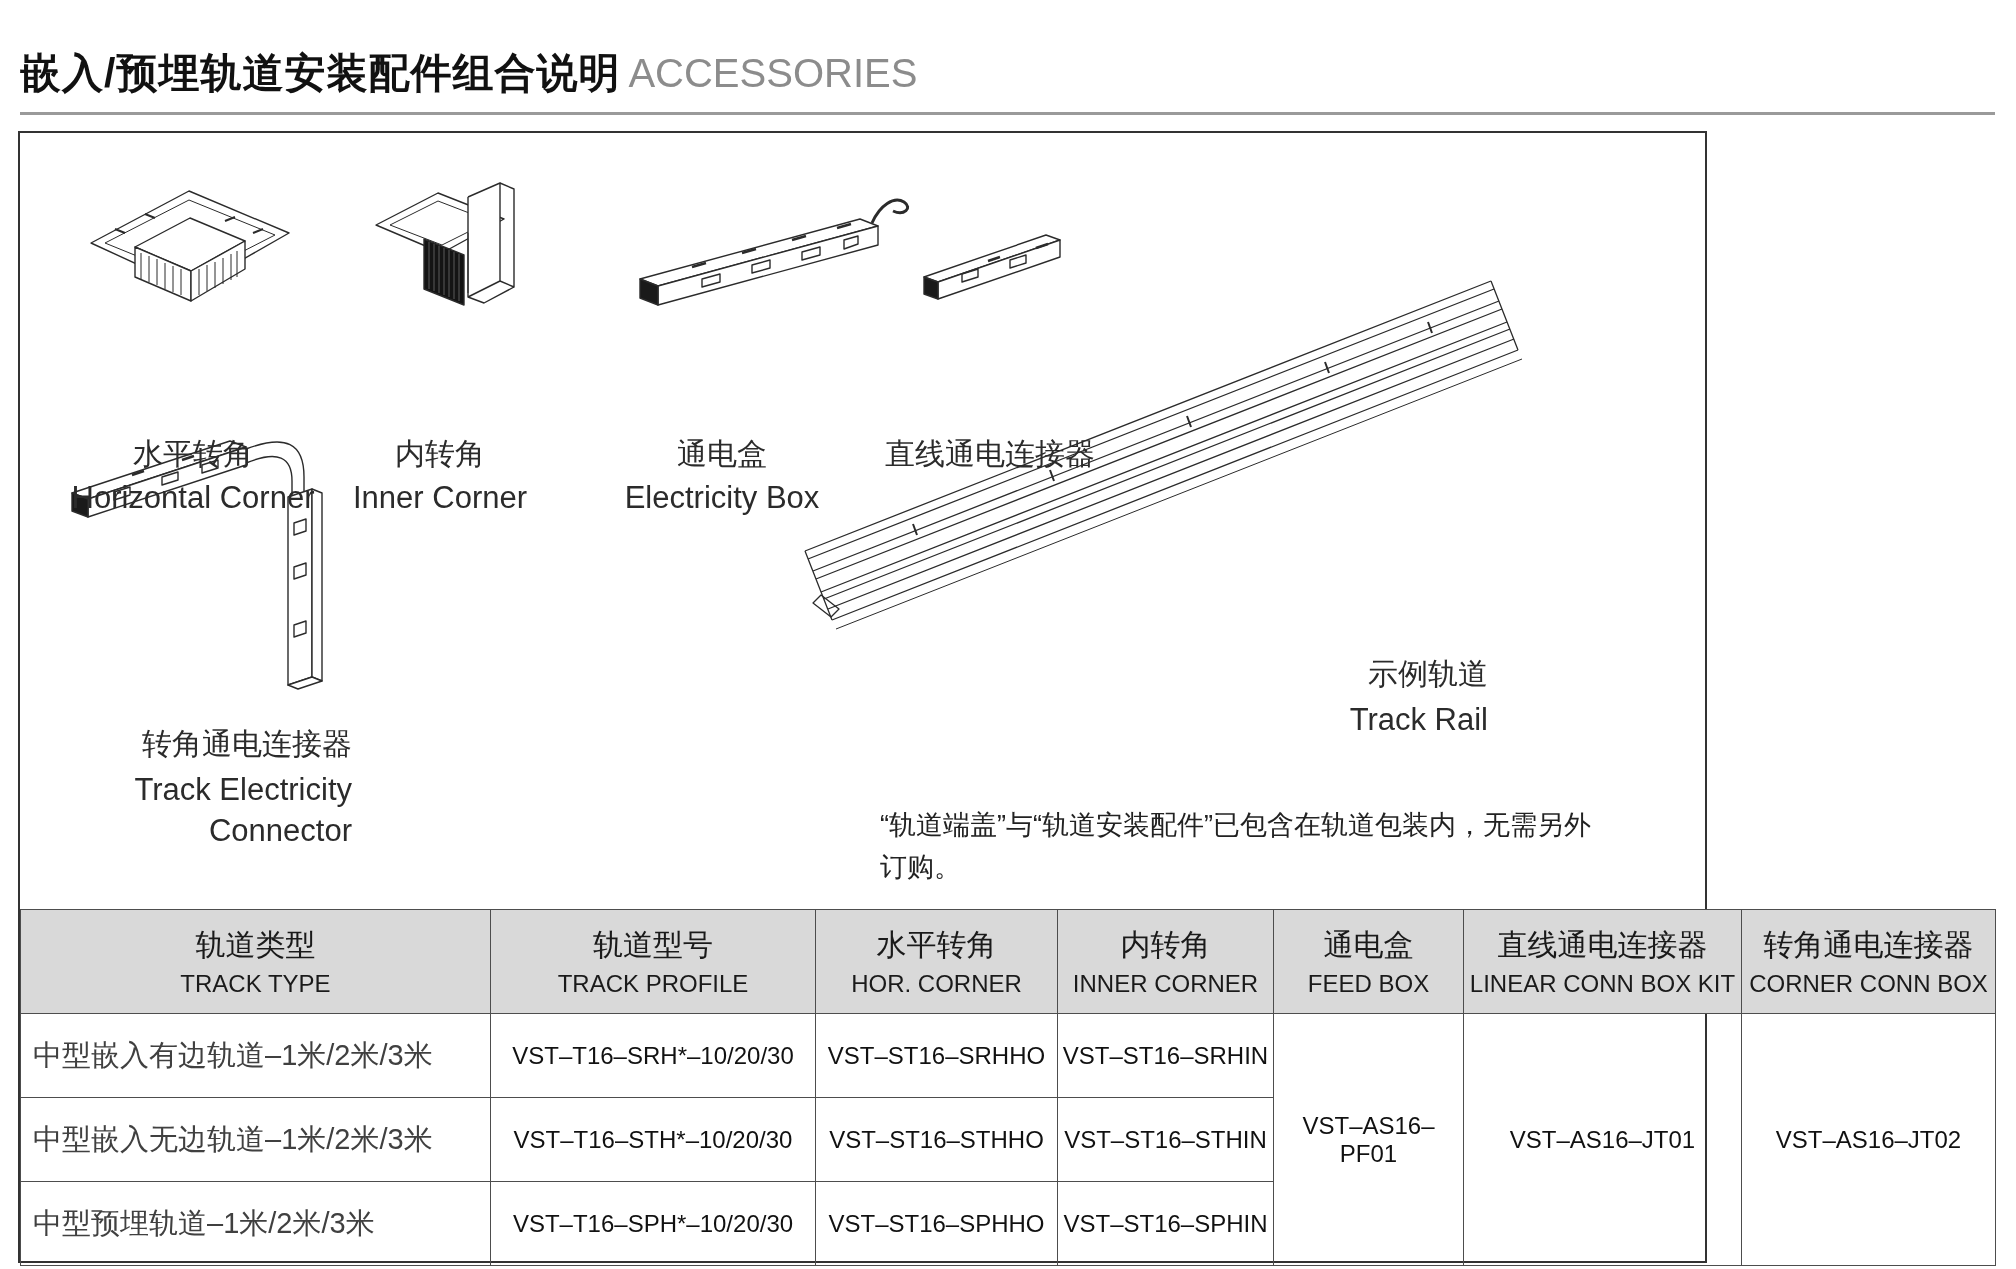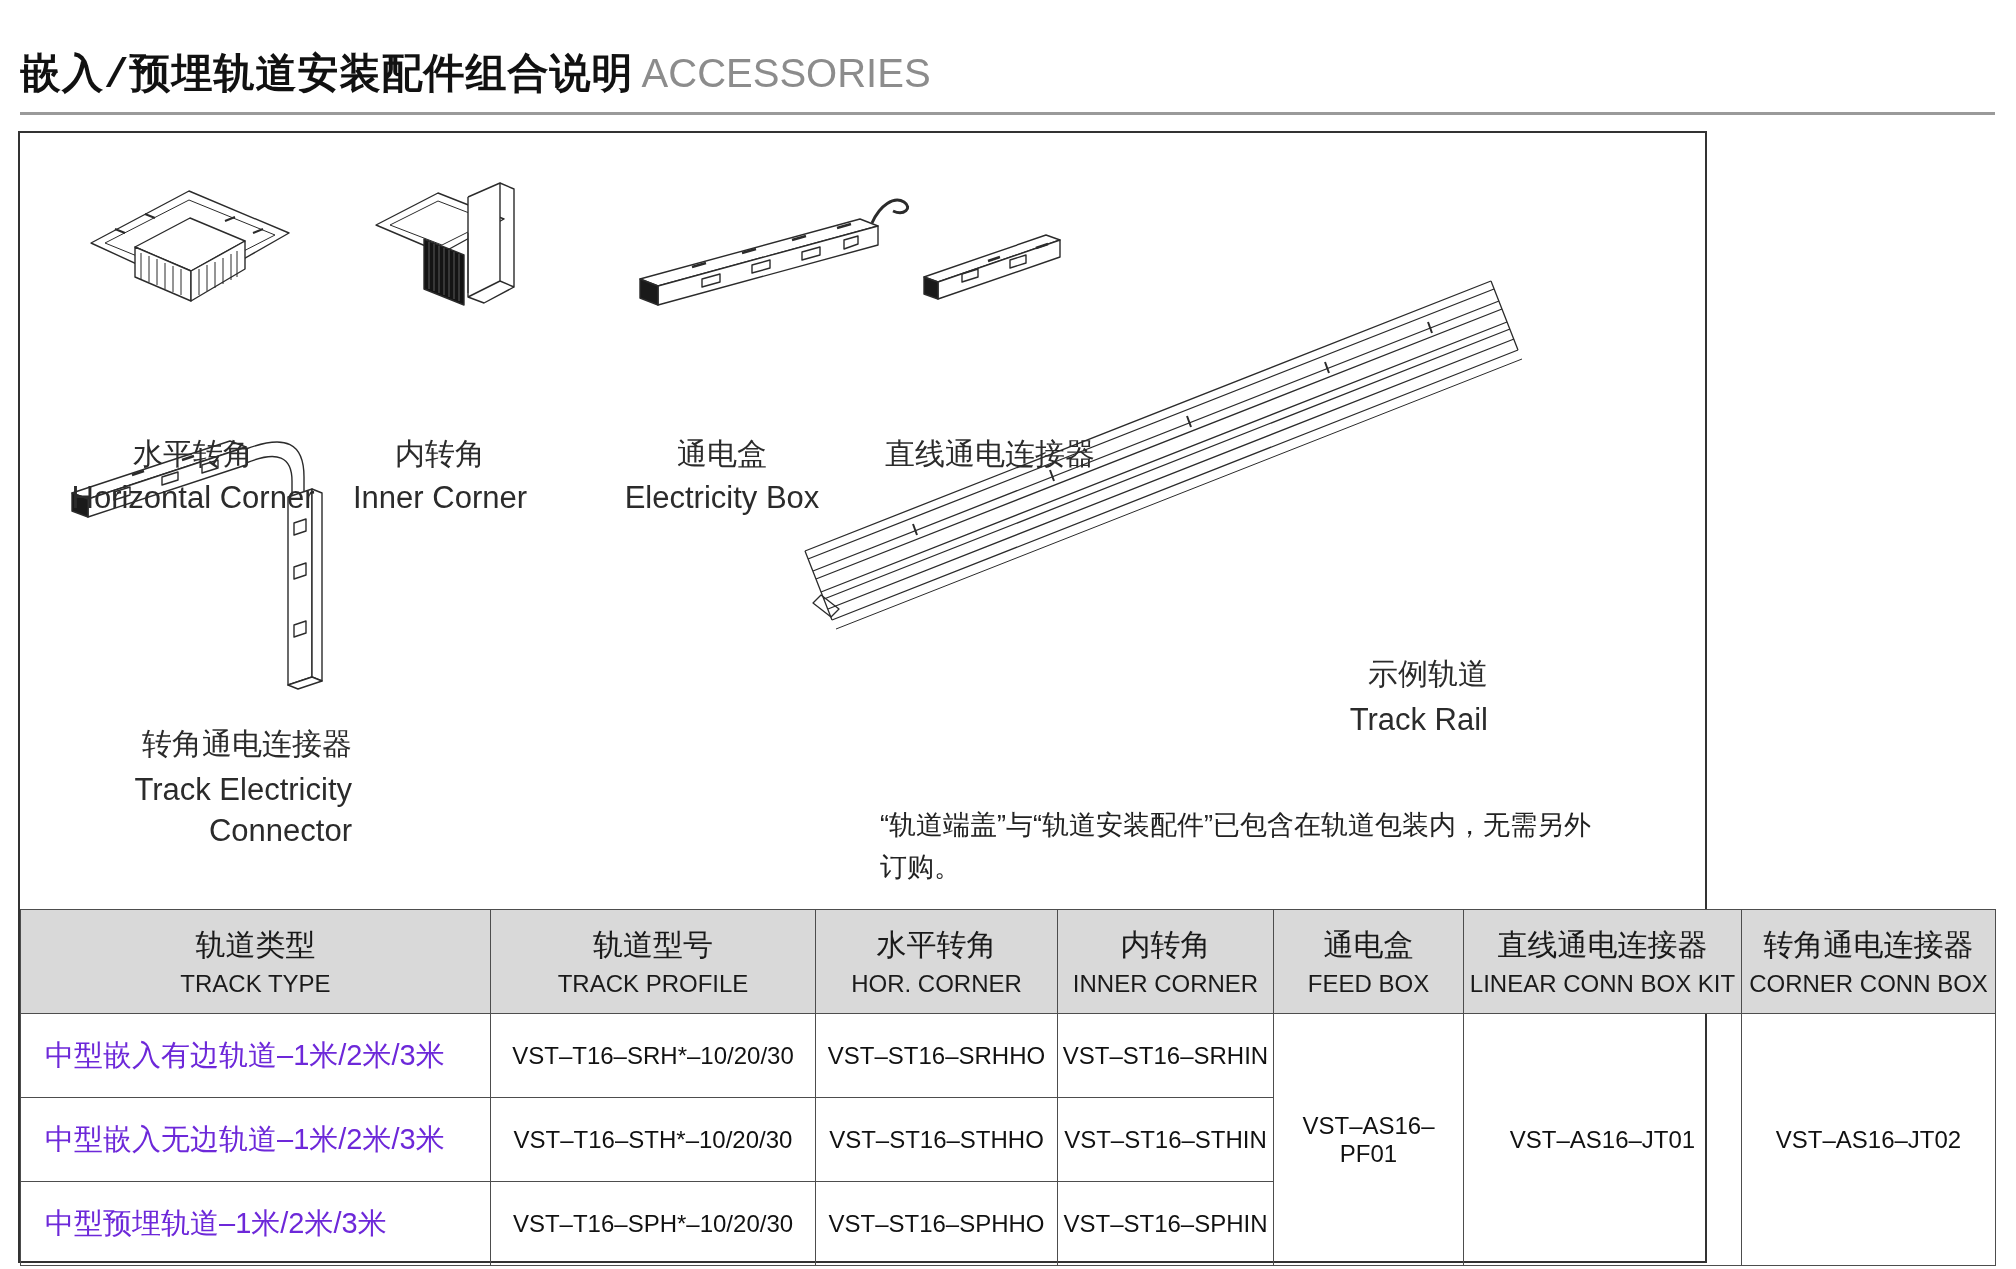--- a/index.html
+++ b/index.html
@@ -6,21 +6,21 @@
   html,body { background:#fff; }
   body {
     width:2016px; height:1269px;
     font-family:"Liberation Sans", sans-serif;
     color:#1a1a1a; position:relative; overflow:hidden;
   }
   .page { position:absolute; inset:0; }
 
   
   .title-row { position:absolute; left:20px; top:46px; white-space:nowrap; }
-  .title-cn { font-size:41px; font-weight:bold; color:#111; letter-spacing:1px;font-family:Liberation Mono, monospace; }
+  .title-cn { font-size:41px; font-weight:bold; color:#111; letter-spacing:1px; }
   .title-en { font-size:40px; color:#8c8c8c; margin-left:8px; }
   .title-rule { position:absolute; left:20px; top:112px; width:1975px; height:3px; background:#9a9a9a; }
 
   
   .main-box {
     position:absolute; left:18px; top:131px; width:1689px; height:1132px;
     border:2px solid #333; background:#fff;
   }
   .diagram { position:relative; width:100%; height:776px; }
 
@@ -39,21 +39,21 @@
   
   table.spec {
     position:absolute; left:0; top:776px; width:100%; height:356px;
     border-collapse:collapse; table-layout:fixed;
   }
   table.spec th, table.spec td { border:1px solid #4d4d4d; vertical-align:middle;margin-left:40px; }
   table.spec thead th { background:#d9d9d9; height:104px; font-weight:normal; text-align:center; }
   table.spec thead .cn { font-size:30px; color:#1a1a1a; margin-bottom:4px; }
   table.spec thead .en { font-size:24px; color:#1a1a1a; }
   table.spec tbody tr { height:84px; }
-  td.type-cell { text-align:left; padding-left:24px; font-size:29px; color:#6d28d9; }
+  td.type-cell { text-align:left; padding-left:12px; font-size:29px; color:#404040; }
   td.model-cell { text-align:center; font-size:24px; color:#111; }
 </style>
 </head>
 <body>
 
 <div class="page">
 
   <div class="title-row">
     <span class="title-cn">嵌入/预埋轨道安装配件组合说明</span><span class="title-en">ACCESSORIES</span>
   </div>

